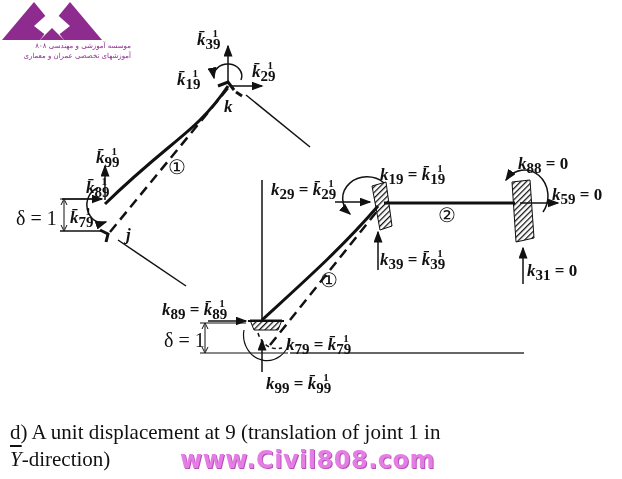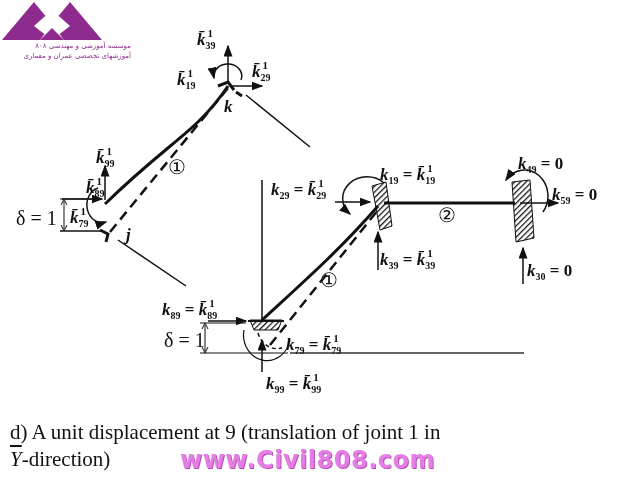--- a/index.html
+++ b/index.html
@@ -1,20 +1,20 @@
 <!DOCTYPE html>
 <html><head>
 <meta charset="utf-8">
 <style>
   html, body { margin:0; padding:0; background:#ffffff; }
   body { width:622px; height:479px; position:relative; overflow:hidden; font-family:"Liberation Serif","DejaVu Serif",serif; color:#111; }
   #diagram { position:absolute; left:0; top:0; }
   .lbl { position:absolute; font-family:"Liberation Serif","DejaVu Serif",serif; font-size:17px; font-weight:bold; color:#111; white-space:nowrap; line-height:1; }
   .lbl .k { font-style:italic; }
-  .lbl sub { font-size:10px; vertical-align:-4px; }
+  .lbl sub { font-size:15px; vertical-align:-4px; }
   .lbl sup { font-size:11px; vertical-align:8px; margin-left:-8px; }
   .bar { text-decoration:overline; }
   .caption { position:absolute; left:10px; font-size:21px; color:#111; font-family:"Liberation Serif","DejaVu Serif",serif; }
   .logo { position:absolute; left:0; top:0; width:130px; height:66px; }
   .logo-text { position:absolute; left:21px; font-size:7px; color:#8e2b8e; font-family:"DejaVu Sans",sans-serif; direction:rtl; width:110px; text-align:right; }
   .watermark { position:absolute; left:180px; top:446px; font-family:"DejaVu Sans",sans-serif; font-weight:bold; font-size:24px; color:#e47ee4; letter-spacing:0.5px; text-shadow:1px 1px 0 #b84fb8; }
 </style>
 </head>
 <body>
 
@@ -108,23 +108,23 @@
 <div class="lbl" style="left:16px;top:208px;font-weight:normal;font-size:20px;">δ = 1</div>
 <div class="lbl" style="left:126px;top:226px;"><span class="k">j</span></div>
 <div class="lbl" style="left:168px;top:157px;font-size:20px;font-weight:normal;">①</div>
 
 <div class="lbl" style="left:271px;top:178px;"><span class="k">k</span><sub>29</sub> <span>=</span> <span class="k">k̄</span><sub>29</sub><sup>1</sup></div>
 <div class="lbl" style="left:380px;top:163px;"><span class="k">k</span><sub>19</sub> <span>=</span> <span class="k">k̄</span><sub>19</sub><sup>1</sup></div>
 <div class="lbl" style="left:380px;top:248px;"><span class="k">k</span><sub>39</sub> <span>=</span> <span class="k">k̄</span><sub>39</sub><sup>1</sup></div>
 <div class="lbl" style="left:438px;top:205px;font-size:20px;font-weight:normal;">②</div>
 <div class="lbl" style="left:320px;top:270px;font-size:20px;font-weight:normal;">①</div>
 
-<div class="lbl" style="left:518px;top:155px;"><span class="k">k</span><sub>49</sub> <span>= 0</span></div>
+<div class="lbl" style="left:518px;top:155px;"><span class="k">k</span><sub>88</sub> <span>= 0</span></div>
 <div class="lbl" style="left:552px;top:186px;"><span class="k">k</span><sub>59</sub> <span>= 0</span></div>
-<div class="lbl" style="left:527px;top:262px;"><span class="k">k</span><sub>30</sub> <span>= 0</span></div>
+<div class="lbl" style="left:527px;top:262px;"><span class="k">k</span><sub>31</sub> <span>= 0</span></div>
 
 <div class="lbl" style="left:162px;top:298px;"><span class="k">k</span><sub>89</sub> <span>=</span> <span class="k">k̄</span><sub>89</sub><sup>1</sup></div>
 <div class="lbl" style="left:164px;top:330px;font-weight:normal;font-size:20px;">δ = 1</div>
 <div class="lbl" style="left:286px;top:333px;"><span class="k">k</span><sub>79</sub> <span>=</span> <span class="k">k̄</span><sub>79</sub><sup>1</sup></div>
 <div class="lbl" style="left:266px;top:372px;"><span class="k">k</span><sub>99</sub> <span>=</span> <span class="k">k̄</span><sub>99</sub><sup>1</sup></div>
 
 <div class="caption" style="top:420px;">d) A unit displacement at 9 (translation of joint 1 in</div>
 <div class="caption" style="top:447px;"><span class="bar" style="font-style:italic;">Y</span><span>-direction)</span></div>
 
 <div class="watermark">www.Civil808.com</div>

